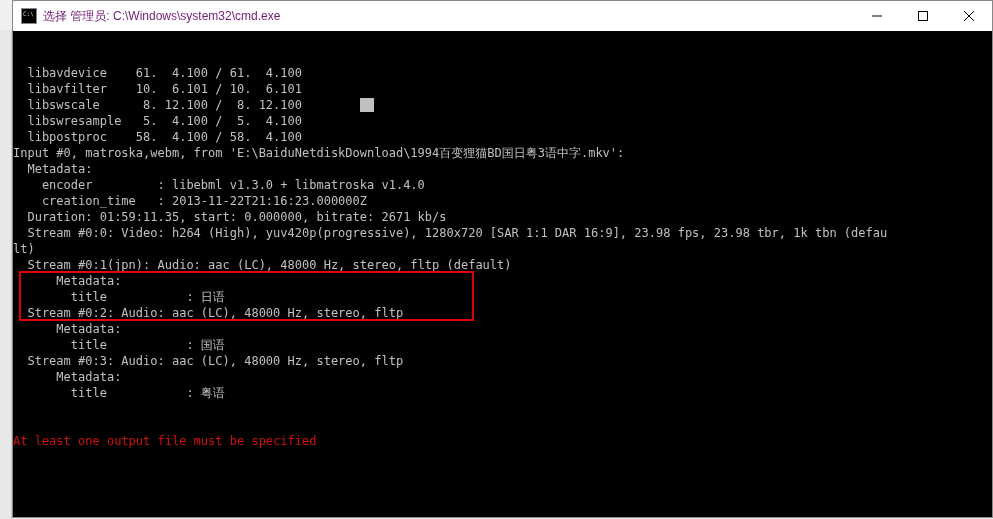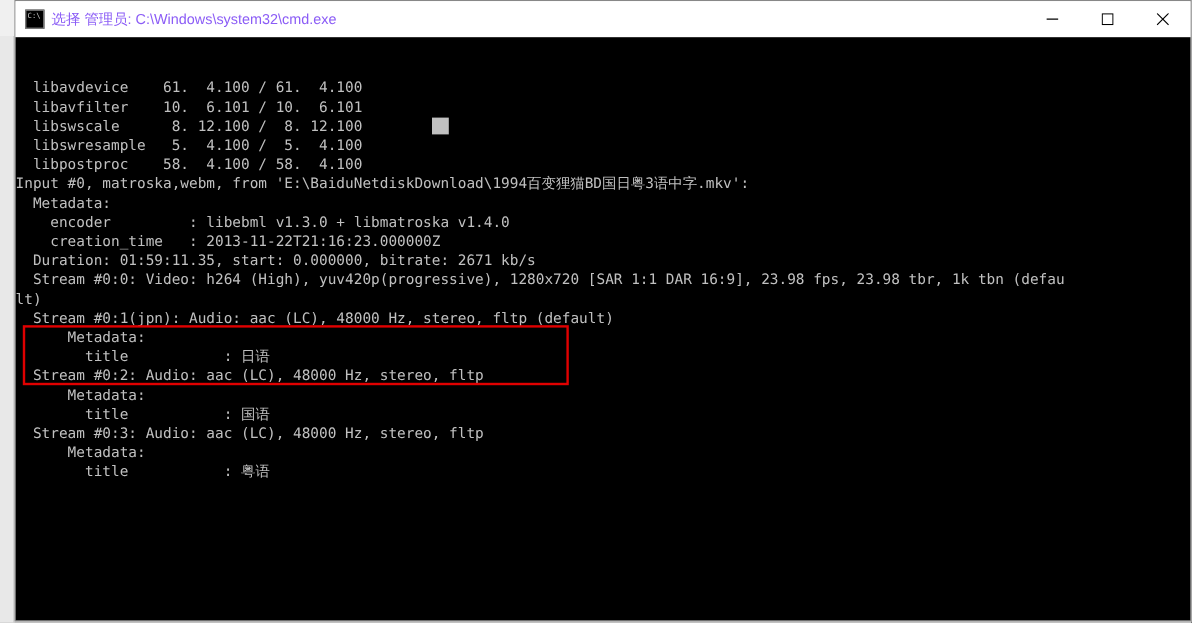--- a/index.html
+++ b/index.html
@@ -28,21 +28,21 @@
     border: 1px solid #888;
     display: flex;
     flex-direction: column;
   }
   .titlebar {
     height: 30px;
     background: #fff;
     display: flex;
     align-items: center;
     font-size: 12px;
-    color: #8b5cf6;
+    color: #701a75;
     user-select: none;
   }
   .titlebar .icon {
     width: 16px; height: 16px;
     margin: 0 6px 0 8px;
     background: #000;
     border: 1px solid #888;
     position: relative;
   }
   .titlebar .icon::after {
@@ -111,17 +111,18 @@
     <div class="winbtn close">
       <svg viewBox="0 0 10 10">
           <line x1="0" y1="0" x2="10" y2="10" stroke="currentColor" stroke-width="1"></line>
           <line x1="10" y1="0" x2="0" y2="10" stroke="currentColor" stroke-width="1"></line>
         </svg>
     </div>
   </div>
 
   <div class="terminal" id="term">
     <div id="term-lines"><div class="line">  libavdevice    61.  4.100 / 61.  4.100</div><div class="line">  libavfilter    10.  6.101 / 10.  6.101</div><div class="line">  libswscale      8. 12.100 /  8. 12.100        <span class="sel">  </span></div><div class="line">  libswresample   5.  4.100 /  5.  4.100</div><div class="line">  libpostproc    58.  4.100 / 58.  4.100</div><div class="line">Input #0, matroska,webm, from 'E:\BaiduNetdiskDownload\1994百变狸猫BD国日粤3语中字.mkv':</div><div class="line">  Metadata:</div><div class="line">    encoder         : libebml v1.3.0 + libmatroska v1.4.0</div><div class="line">    creation_time   : 2013-11-22T21:16:23.000000Z</div><div class="line">  Duration: 01:59:11.35, start: 0.000000, bitrate: 2671 kb/s</div><div class="line">  Stream #0:0: Video: h264 (High), yuv420p(progressive), 1280x720 [SAR 1:1 DAR 16:9], 23.98 fps, 23.98 tbr, 1k tbn (defau</div><div class="line">lt)</div><div class="line">  Stream #0:1(jpn): Audio: aac (LC), 48000 Hz, stereo, fltp (default)</div><div class="line">      Metadata:</div><div class="line">        title           : 日语</div><div class="line">  Stream #0:2: Audio: aac (LC), 48000 Hz, stereo, fltp</div><div class="line">      Metadata:</div><div class="line">        title           : 国语</div><div class="line">  Stream #0:3: Audio: aac (LC), 48000 Hz, stereo, fltp</div><div class="line">      Metadata:</div><div class="line">        title           : 粤语</div></div>
+    <div class="line err">At least one output file must be specified</div>
     <div class="line"> </div>
     
     <div class="redbox" id="redbox" style="top: 240px; left: 6px; width: 455px; height: 50px;"></div>
   </div>
 </div>
 
 </body></html>

